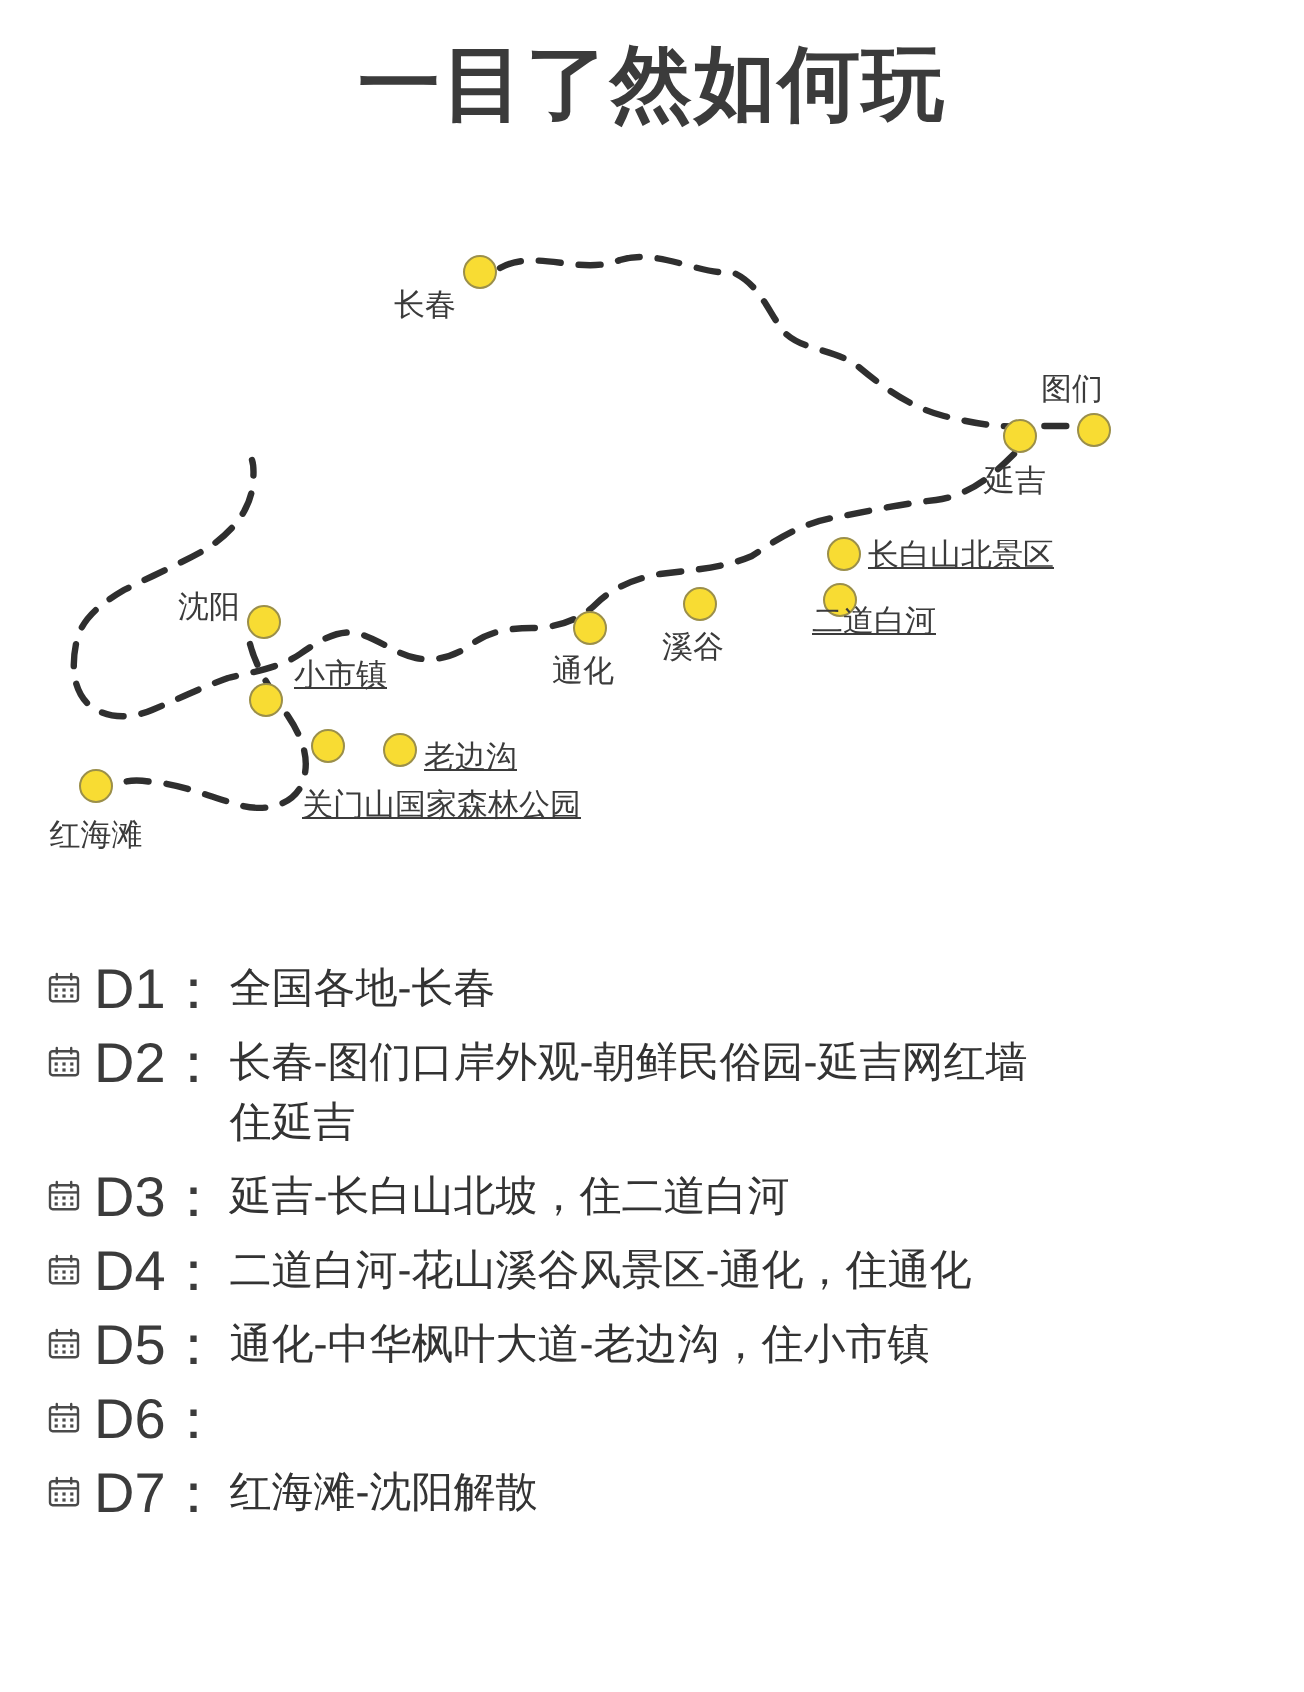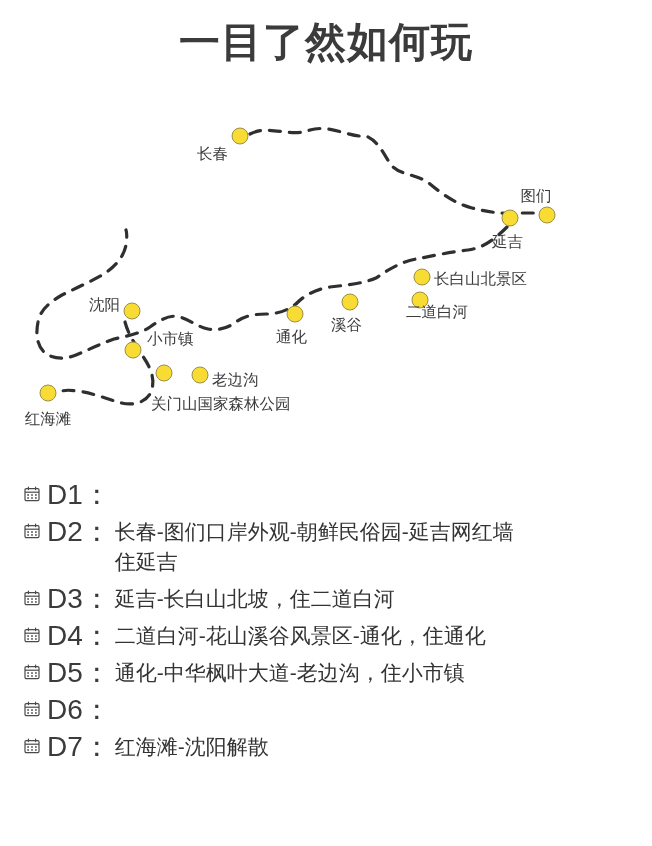--- a/index.html
+++ b/index.html
@@ -65,21 +65,21 @@
   }
   .mlabel {
     position: absolute;
     font-size: 15.5px;
     line-height: 17px;
     color: #3b3b3b;
     white-space: nowrap;
     font-family: "Liberation Sans", "DejaVu Sans", sans-serif;
   }
   .mlabel.r { transform: translate(-100%, -50%); }
-  .mlabel.l { transform: translate(0, -50%); }
+  .mlabel.l { transform: translate(0, -50%); text-decoration: underline; }
   .mlabel.c { transform: translate(-50%, -50%); }
 
   
   .itinerary {
     position: absolute;
     left: 0;
     top: 480px;
     width: 652px;
   }
   .day-row {
@@ -162,20 +162,21 @@
   <line x1="11.6" y1="1" x2="11.6" y2="3.6" stroke="#4a4a4a" stroke-width="1.2" stroke-linecap="round"></line>
   <rect x="3.3" y="8.2" width="1.6" height="1.6" fill="#4a4a4a"></rect>
   <rect x="7.2" y="8.2" width="1.6" height="1.6" fill="#4a4a4a"></rect>
   <rect x="11.1" y="8.2" width="1.6" height="1.6" fill="#4a4a4a"></rect>
   <rect x="3.3" y="11.2" width="1.6" height="1.6" fill="#4a4a4a"></rect>
   <rect x="7.2" y="11.2" width="1.6" height="1.6" fill="#4a4a4a"></rect>
   <rect x="11.1" y="11.2" width="1.6" height="1.6" fill="#4a4a4a"></rect>
 </svg>
         </span>
         <span class="day-code">D1：</span>
+        <span class="day-body"><span>全国各地-长春</span></span>
       </div>
       <div class="day-row">
         <span class="cal-icon">
           <svg viewBox="0 0 16 16" width="16" height="16">
   <rect x="1" y="2.6" width="14" height="12" rx="1.3" fill="none" stroke="#4a4a4a" stroke-width="1.2"></rect>
   <line x1="1" y1="6.2" x2="15" y2="6.2" stroke="#4a4a4a" stroke-width="1.2"></line>
   <line x1="4.4" y1="1" x2="4.4" y2="3.6" stroke="#4a4a4a" stroke-width="1.2" stroke-linecap="round"></line>
   <line x1="11.6" y1="1" x2="11.6" y2="3.6" stroke="#4a4a4a" stroke-width="1.2" stroke-linecap="round"></line>
   <rect x="3.3" y="8.2" width="1.6" height="1.6" fill="#4a4a4a"></rect>
   <rect x="7.2" y="8.2" width="1.6" height="1.6" fill="#4a4a4a"></rect>

